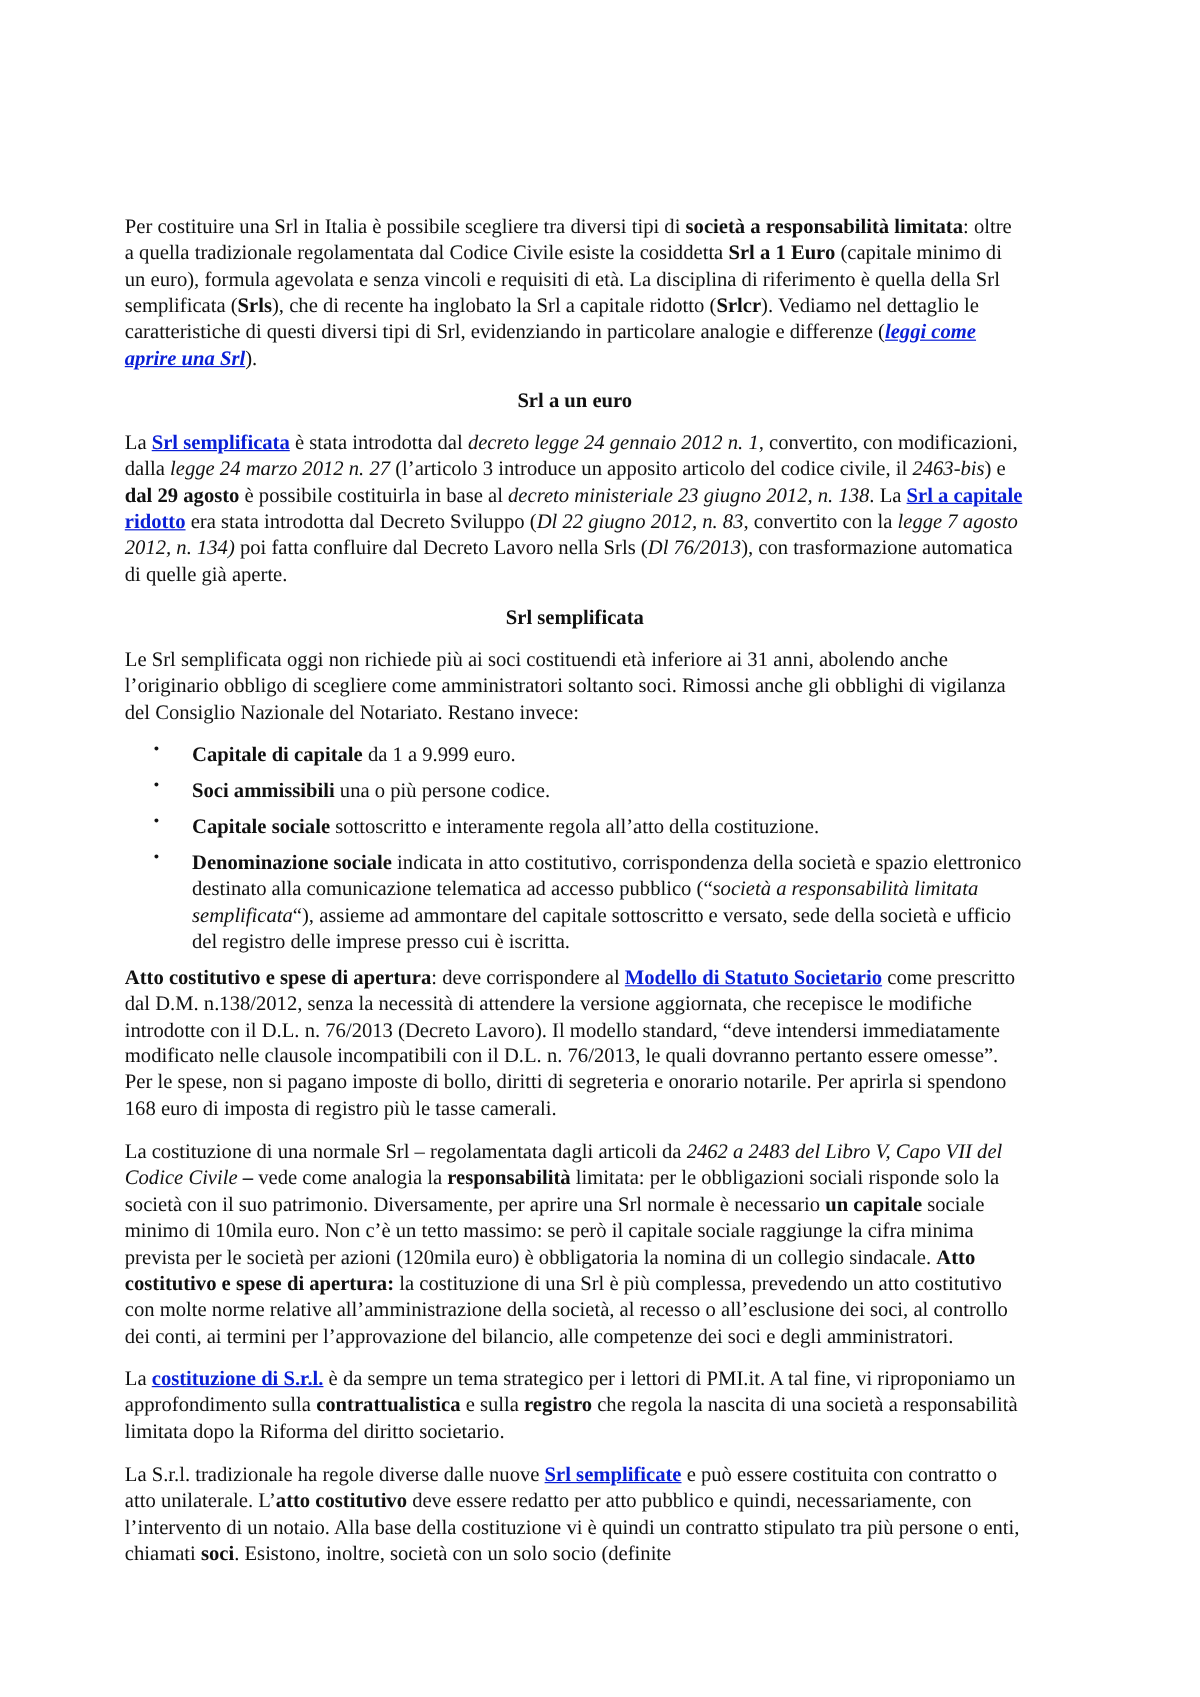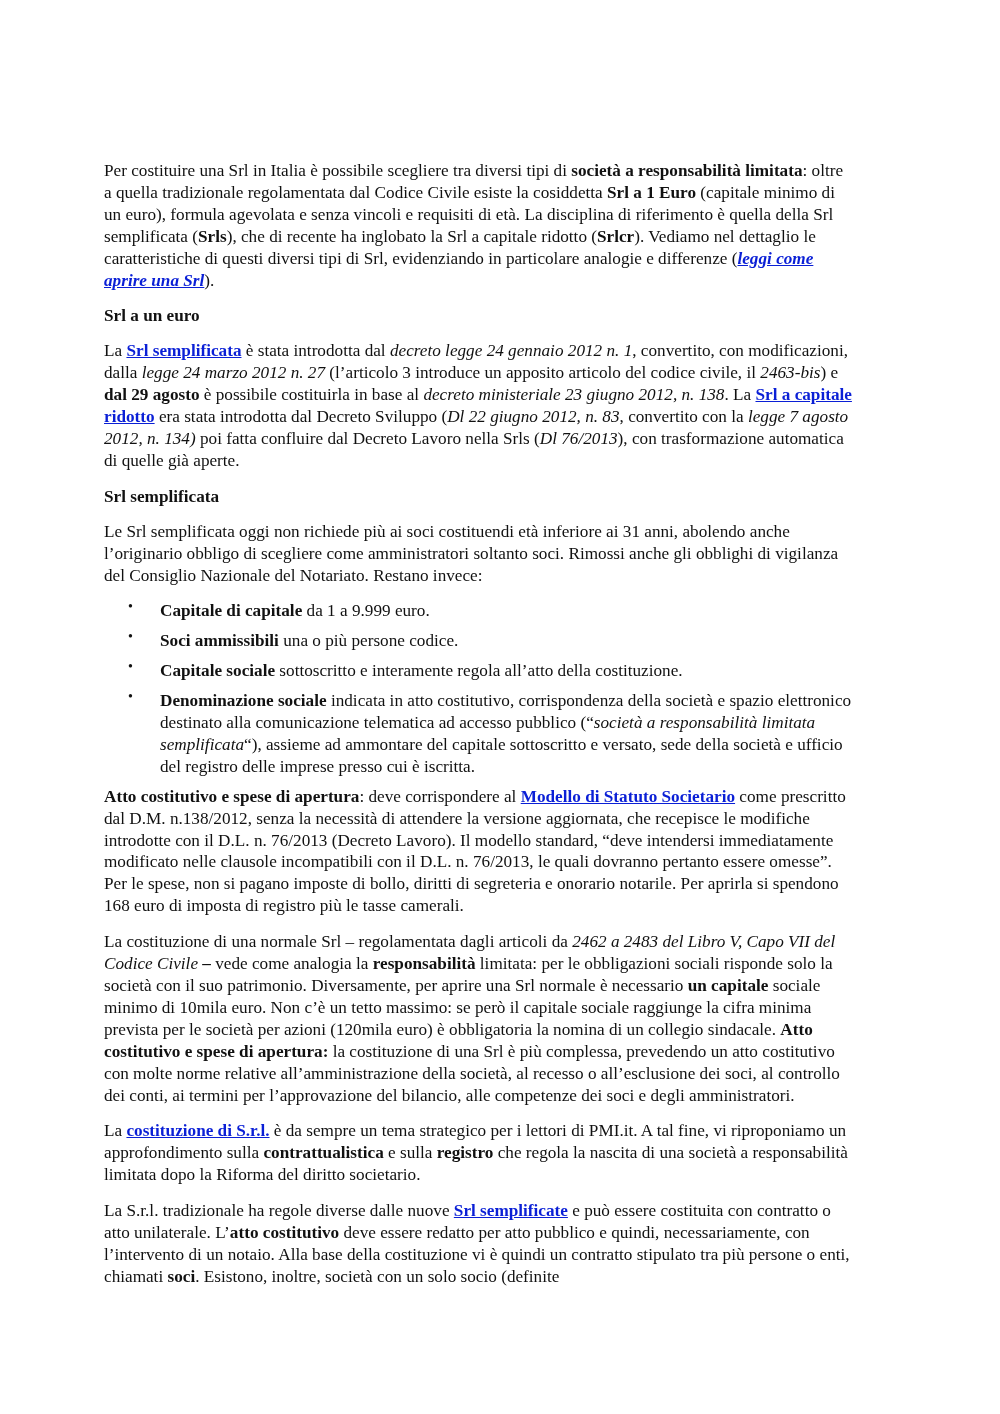--- a/index.html
+++ b/index.html
@@ -1,23 +1,23 @@
 <!DOCTYPE html>
 <html><head>
 <meta charset="utf-8">
 <style>
   html, body { margin: 0; padding: 0; background: #ffffff; }
   body { width: 1000px; height: 1414px; position: relative; overflow: hidden; }
   .page {
-    position: absolute; left: 104px; top: 160px; width: 750px;
+    position: absolute; left: 104px; top: 178px; width: 750px;
     font-family: "Liberation Serif", "DejaVu Serif", serif;
     font-size: 17.2px; line-height: 21.9px; color: #111;
   }
   p { margin: 0 0 12px 0; }
-  h3 { margin: 0 0 13px 0; font-size: 17.2px; font-weight: bold; line-height: 21.9px; }
+  h3 { margin: 0 0 13px 0; font-size: 17.2px; font-weight: bold; line-height: 21.9px; text-align: center; }
   a.lnk { color: #0a1fd6; font-weight: bold; text-decoration: underline; }
   a.lnk.it { font-style: italic; }
   ul.bullets { list-style: none; margin: 0 0 6px 0; padding: 0; }
   ul.bullets li { position: relative; padding-left: 56px; margin-bottom: 8px; }
   ul.bullets li .bullet { position: absolute; left: 24px; top: -4px; font-size: 14px; }
   .sec1-p { margin-bottom: 14px; }
 </style>
 </head>
 <body>
 

